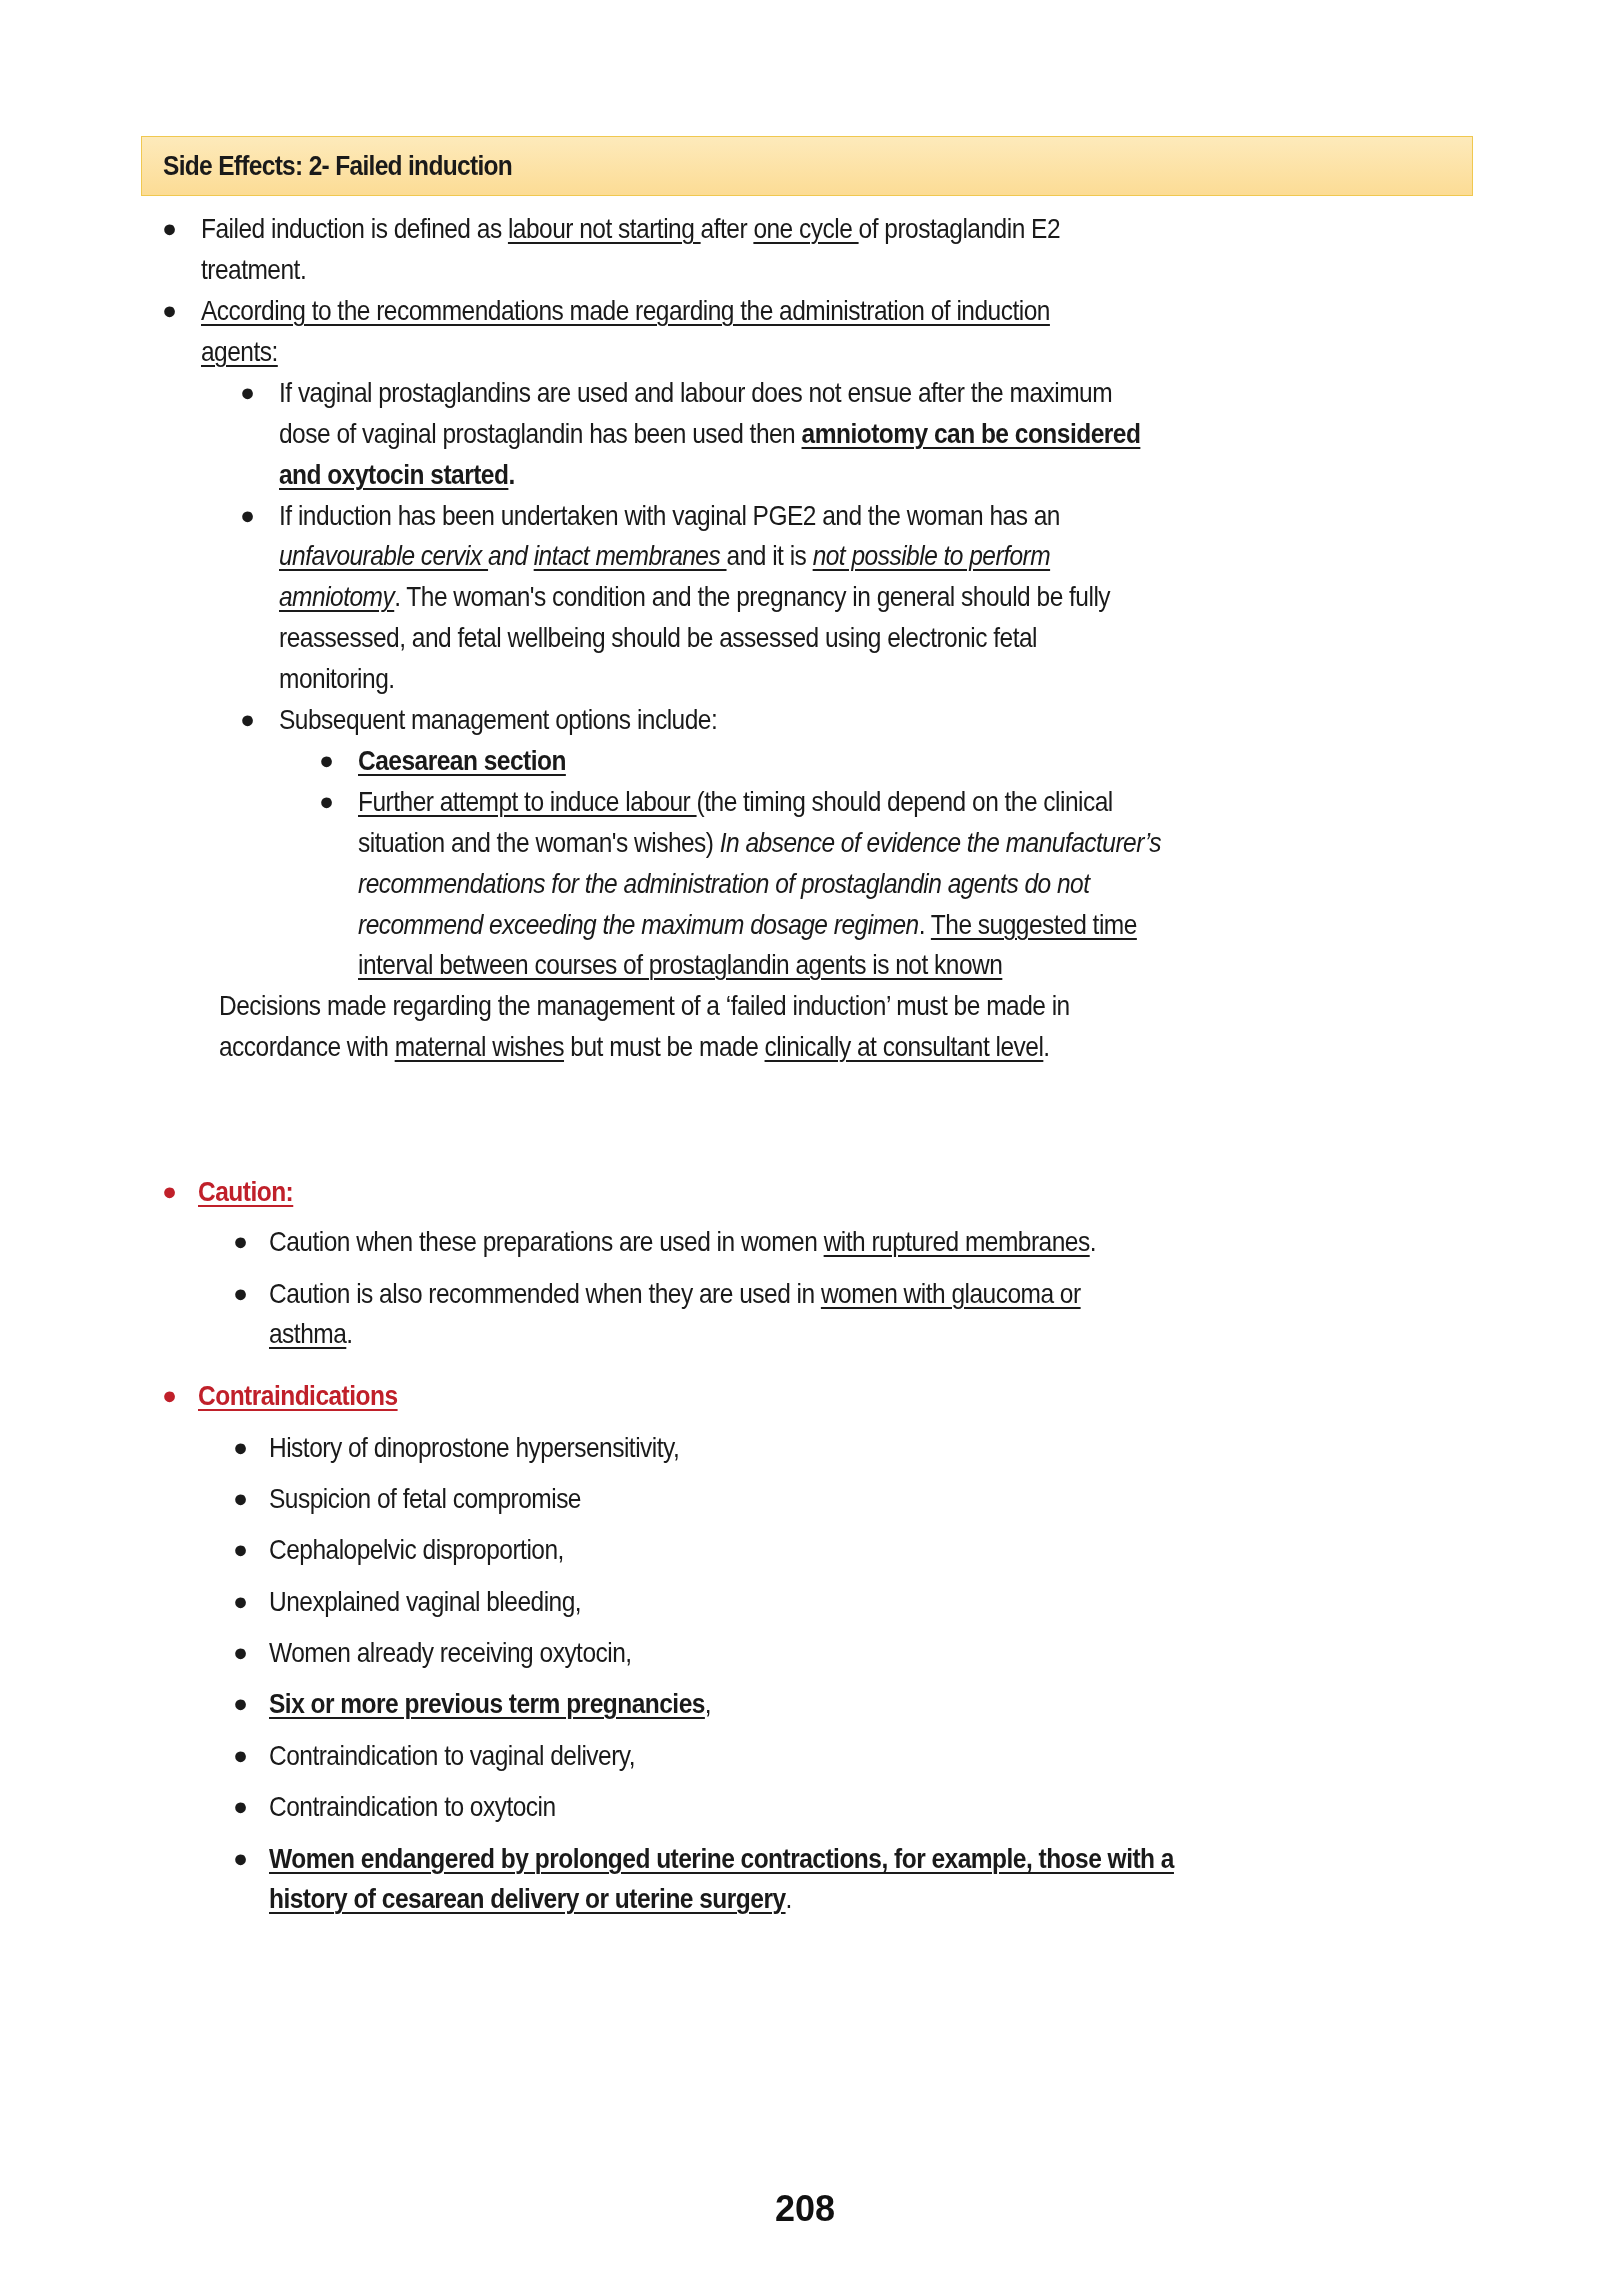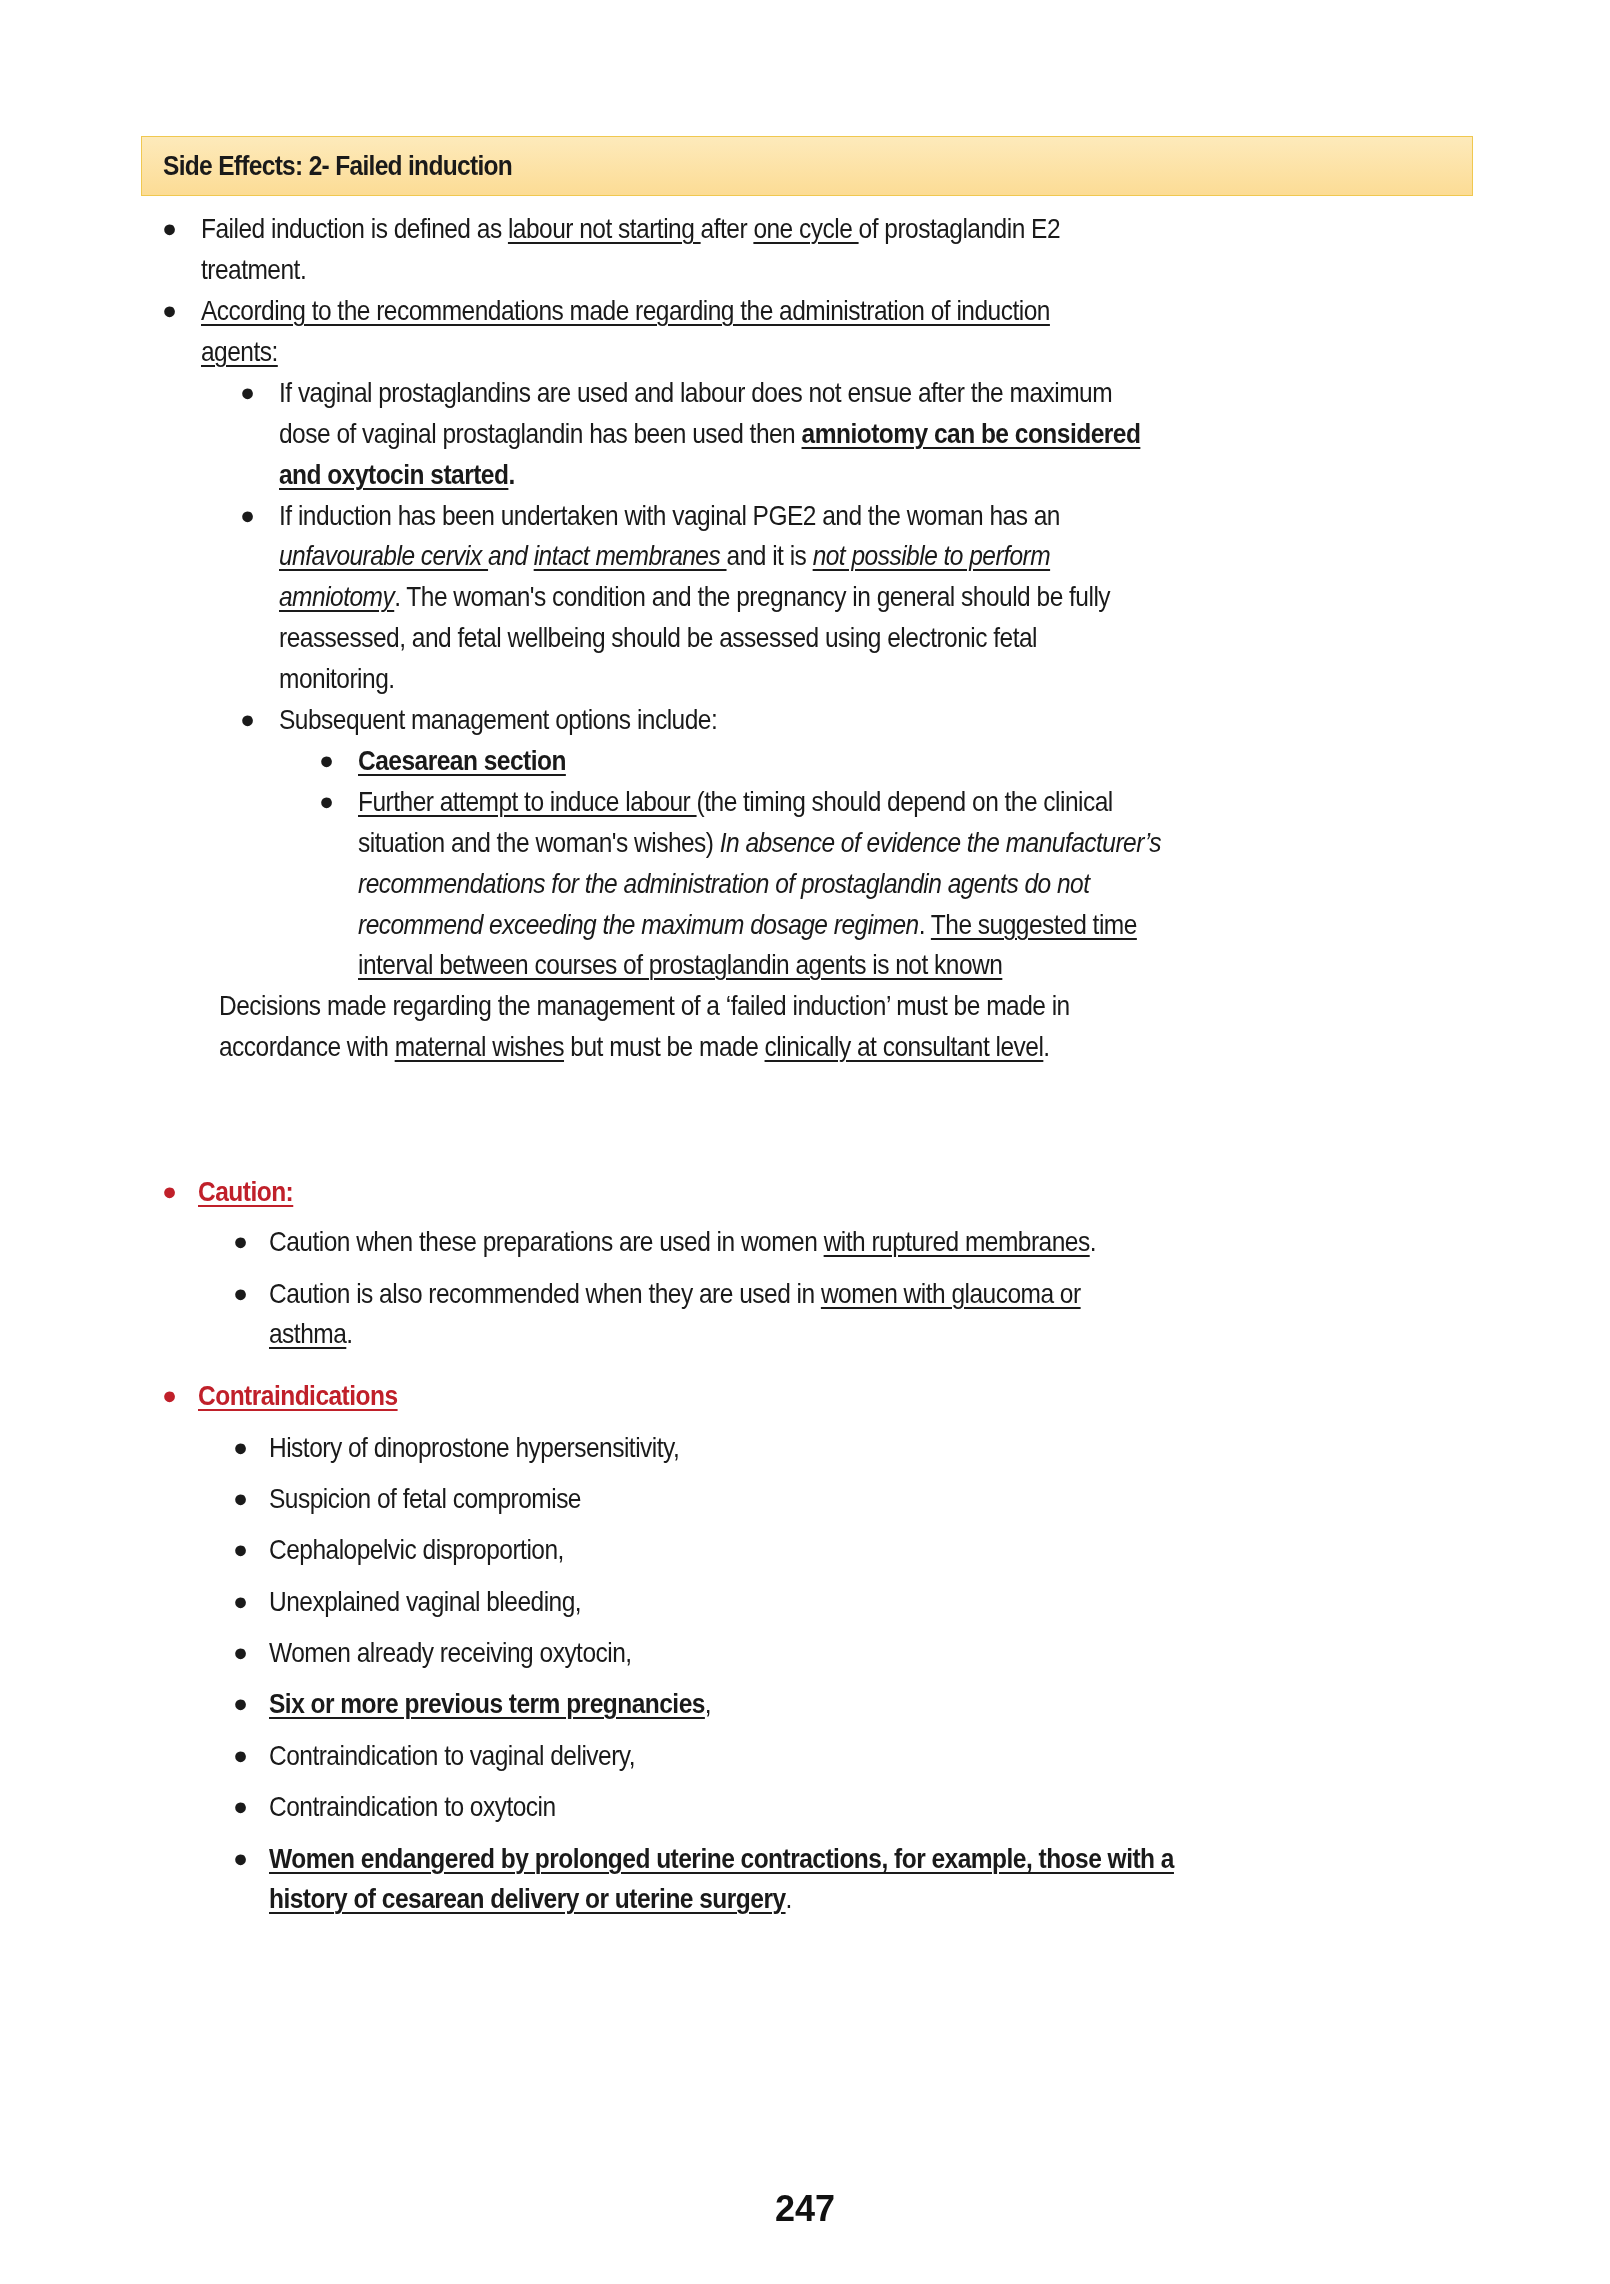--- a/index.html
+++ b/index.html
@@ -155,15 +155,15 @@
   <div class="line txt" style="left: 269px; top: 1786px; transform: scaleX(0.86);">Contraindication to oxytocin</div>
 
   <span class="bul" style="left:233px; top:1838px;">●</span>
   <div class="line txt" style="left: 269px; top: 1838px; transform: scaleX(0.86);">
     <b><u>Women endangered by prolonged uterine contractions, for example, those with a</u></b>
   </div>
   <div class="line txt" style="left: 269px; top: 1878px; transform: scaleX(0.86);">
     <b><u>history of cesarean delivery or uterine surgery</u></b><span>.</span>
   </div>
 
-  <div class="pnum">247</div>
+  <div class="pnum">208</div>
 </div>
 
 
 </body></html>

